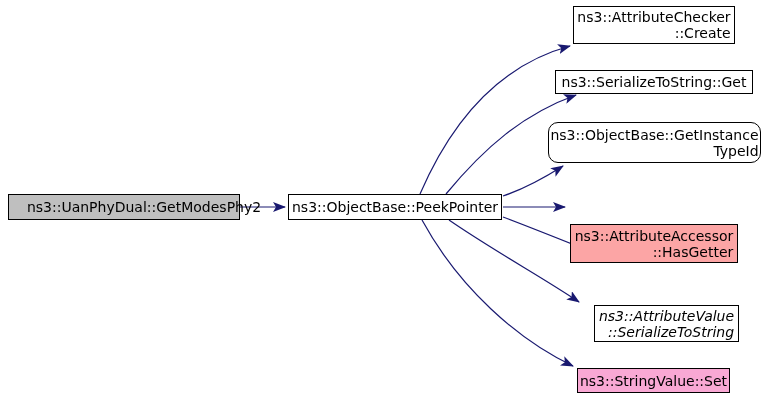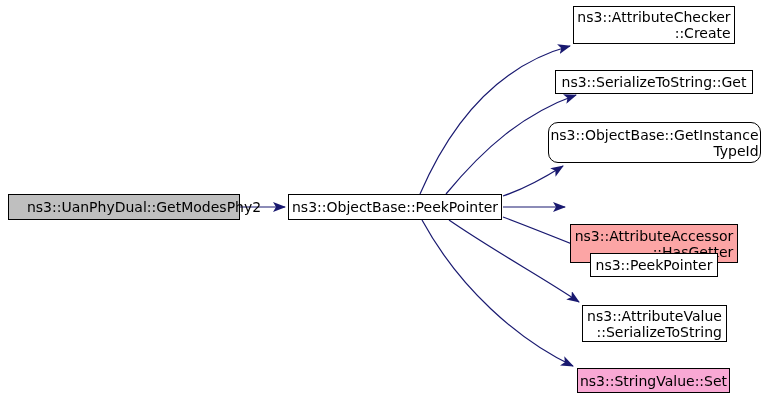--- a/index.html
+++ b/index.html
@@ -80,20 +80,19 @@
 ::Create</div>
 
   <div class="node" style="left: 555px; top: 70px; width: 198px; height: 24px; border-color: rgb(0, 0, 0); color: rgb(0, 0, 0); background: rgb(255, 255, 255);">ns3::SerializeToString::Get</div>
 
   <div class="node" style="left: 548px; top: 122px; width: 213px; height: 41px; border-color: rgb(0, 0, 0); color: rgb(0, 0, 0); background: rgb(255, 255, 255); border-radius: 10px;">ns3::ObjectBase::GetInstance
 TypeId</div>
 
   <div class="node" style="left: 570px; top: 188px; width: 168px; height: 39px; border-color: rgb(0, 0, 0); color: rgb(0, 0, 0); background: #fca5a5; margin-top: 36px;">ns3::AttributeAccessor
 ::HasGetter</div>
 
-  <div class="node" style="left: 590px; top: 253px; width: 128px; height: 24px; border-color: rgb(0, 0, 0); color: rgb(0, 0, 0); background: rgb(255, 255, 255);">ns3::PeekPointer</div>
 
-  <div class="node" style="left: 582px; top: 305px; width: 145px; height: 37px; border-color: rgb(0, 0, 0); color: rgb(0, 0, 0); background: rgb(255, 255, 255);">ns3::AttributeValue
+  <div class="node" style="left: 594px; top: 305px; width: 145px; height: 37px; border-color: rgb(0, 0, 0); color: rgb(0, 0, 0); background: rgb(255, 255, 255); font-style: italic;">ns3::AttributeValue
 ::SerializeToString</div>
 
   <div class="node" style="left: 577px; top: 368px; width: 153px; height: 25px; border-color: rgb(0, 0, 0); color: rgb(0, 0, 0); background: #f9a8d4;">ns3::StringValue::Set</div>
 
 </div>
 
 </body></html>

